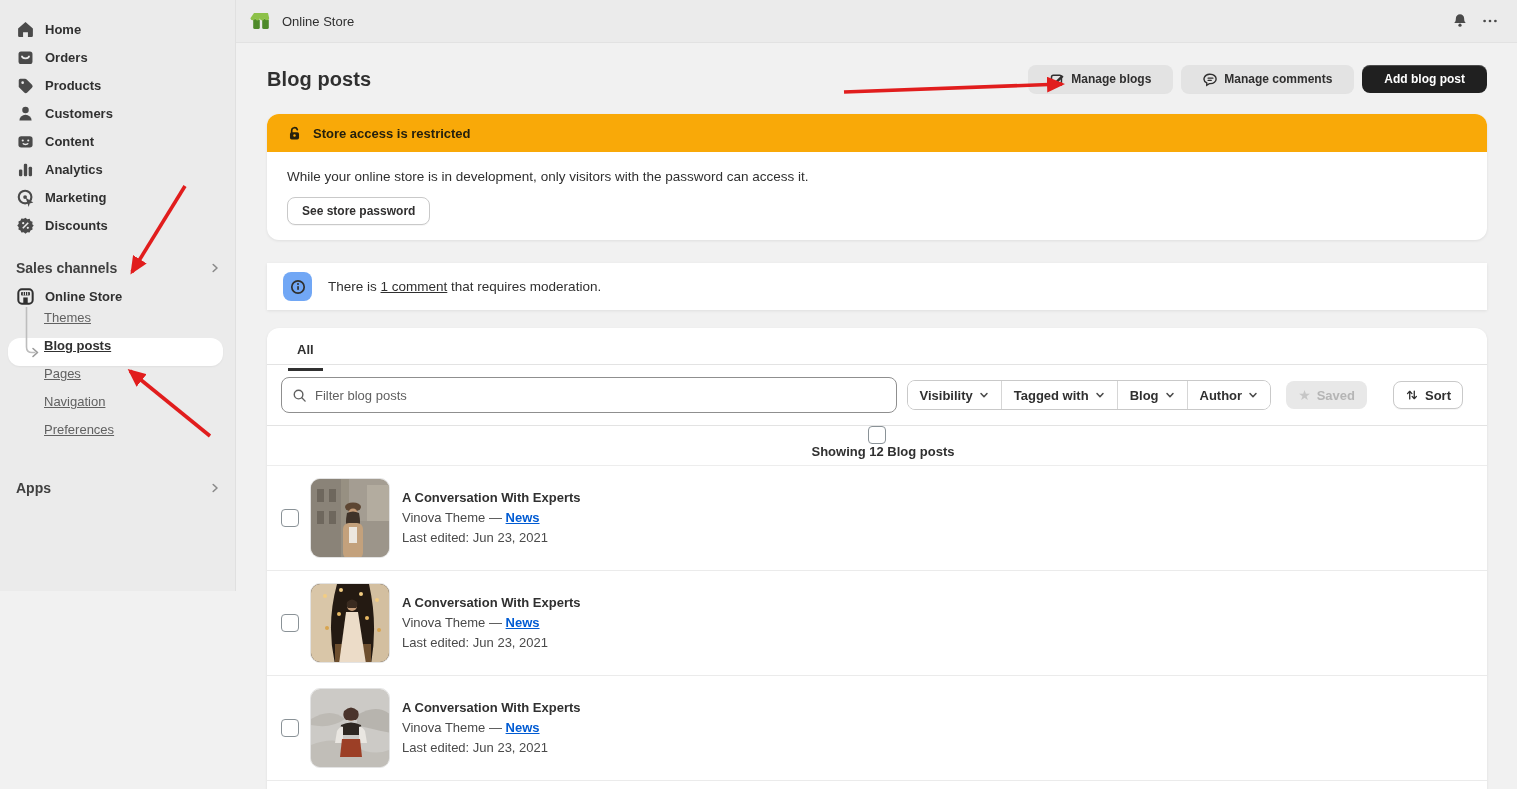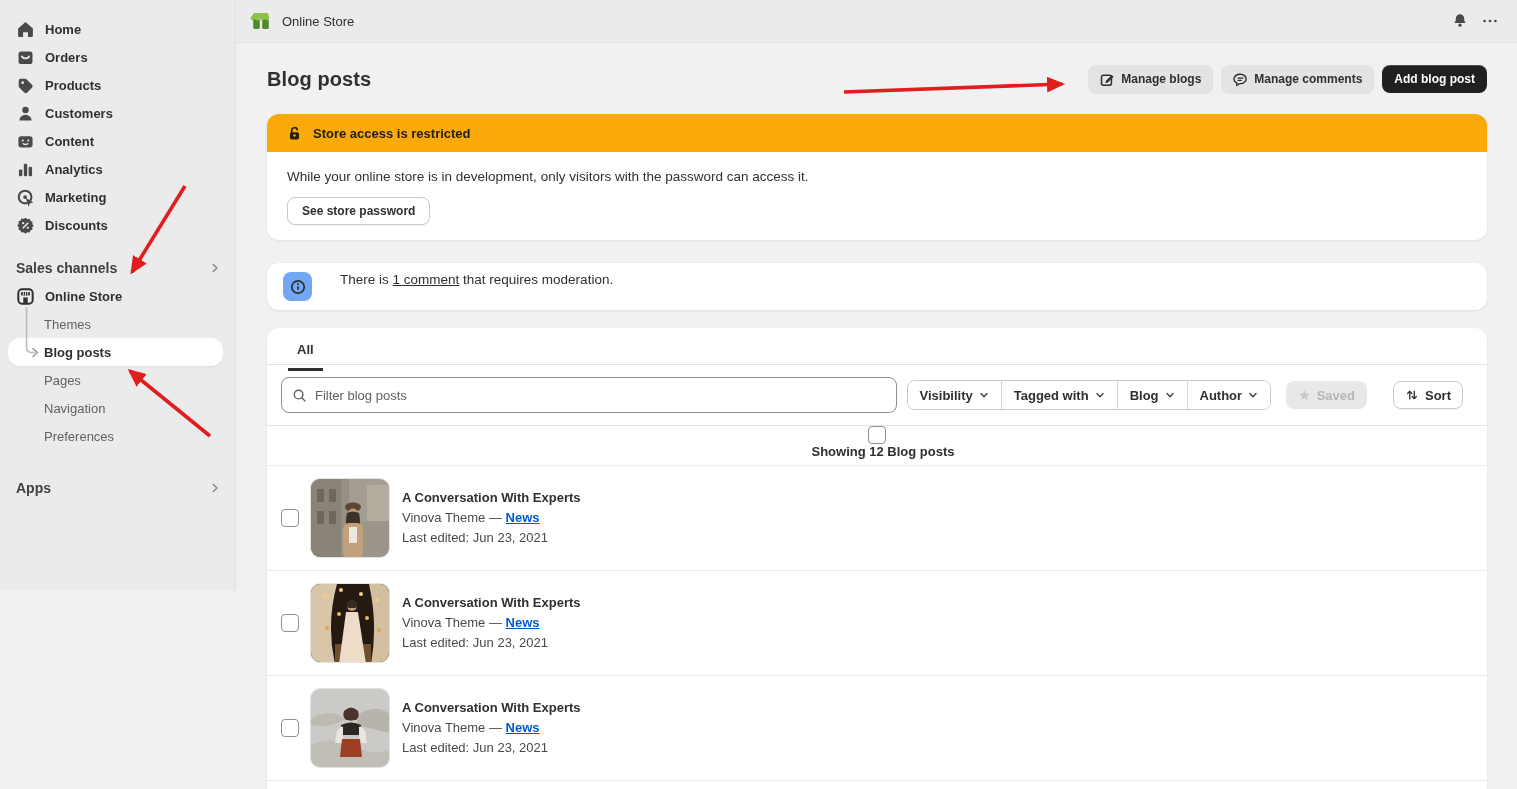--- a/index.html
+++ b/index.html
@@ -21,22 +21,22 @@
     height:28px; display:flex; align-items:center; padding-left:16px;
     font-weight:600; color:#303030; cursor:pointer;
   }
   .nav-item .nicon { width:19px; height:19px; margin-right:10px; flex:0 0 auto; }
   .section-header {
     height:28px; display:flex; align-items:center; padding:0 14px 0 16px;
     font-size:14px; font-weight:700; color:#404040; margin-top:15px; cursor:pointer;
   }
   .section-header .spacer { flex:1; }
   .sub-item {
-    height:28px; display:flex; align-items:center; padding-left:44px;
-    color:#616161; cursor:pointer;
+    height:28px; display:flex; padding-left:44px;
+    color:#616161; cursor:pointer;text-decoration:underline;
   }
   .sub-item.selected {
     margin:0 12px 0 8px; padding-left:36px; background:#ffffff;
     border-radius:12px; color:#303030; font-weight:700;
     box-shadow:0 1px 2px rgba(0,0,0,.05);
   }
   .apps-header { margin-top:24px; }
   .hook-connector { position:absolute; left:25px; top:307px; pointer-events:none; }
 
   
@@ -52,21 +52,21 @@
 
   
   .content { position:absolute; left:236px; top:43px; width:1281px; height:746px; overflow:hidden; }
 
   .page-header {
     margin:22px 30px 0 31px; display:flex; align-items:center; justify-content:space-between;
   }
   .page-title { font-size:20px; font-weight:700; color:#303030; letter-spacing:.1px; }
   .header-actions { display:flex; gap:8px; align-items:center; }
   .btn { height:28px; display:inline-flex; align-items:center; gap:6px;
-    padding:0 12px; border-radius:8px; border:none; cursor:pointer;
+    padding:0 22px; border-radius:8px; border:none; cursor:pointer;
     font-family:inherit; font-size:12px; font-weight:600; color:#302f2f; }
   .btn-secondary { background:#e3e3e3; box-shadow:0 1px 0 rgba(0,0,0,.06); }
   .btn-primary  { background:#202020; color:#ffffff; box-shadow:inset 0 1px 0 rgba(255,255,255,.2); }
 
   
   .warning-card {
     margin:21px 30px 0 31px; background:#ffffff; border-radius:12px; overflow:hidden;
     box-shadow:0 1px 3px rgba(0,0,0,.08);
   }
   .warning-head {
@@ -78,24 +78,23 @@
   .warning-text { color:#303030; font-size:13.5px; }
   .btn-outline {
     margin-top:13px; height:28px; padding:0 14px; background:#ffffff;
     border:1px solid #c9c9c9; border-radius:8px; font-family:inherit;
     font-size:12px; font-weight:600; color:#302f2f; cursor:pointer;
     box-shadow:0 1px 0 rgba(0,0,0,.04);
   }
 
   
   .info-card {
-    margin:23px 30px 0 31px; background:#ffffff; border-radius:12px;
-    display:flex; padding:9px 16px;
+    margin:23px 30px 0 31px; background:#ffffff; border-radius:0;
+    display:flex; align-items:center; padding:9px 16px;
     box-shadow:0 1px 3px rgba(0,0,0,.08);
-    gap:12px;
   }
   .info-chip { width:29px; height:29px; border-radius:8px; background:#71a7f5;
     display:flex; align-items:center; justify-content:center; flex:0 0 auto; }
   .info-text { margin-left:16px; font-size:13.5px; color:#303030; }
   .moderation-link { color:#303030; text-decoration:underline; cursor:pointer; }
 
   
   .main-card {
     margin:18px 30px 0 31px; background:#ffffff; border-radius:12px 12px 0 0;
     height:480px; box-shadow:0 1px 3px rgba(0,0,0,.08); overflow:hidden;

